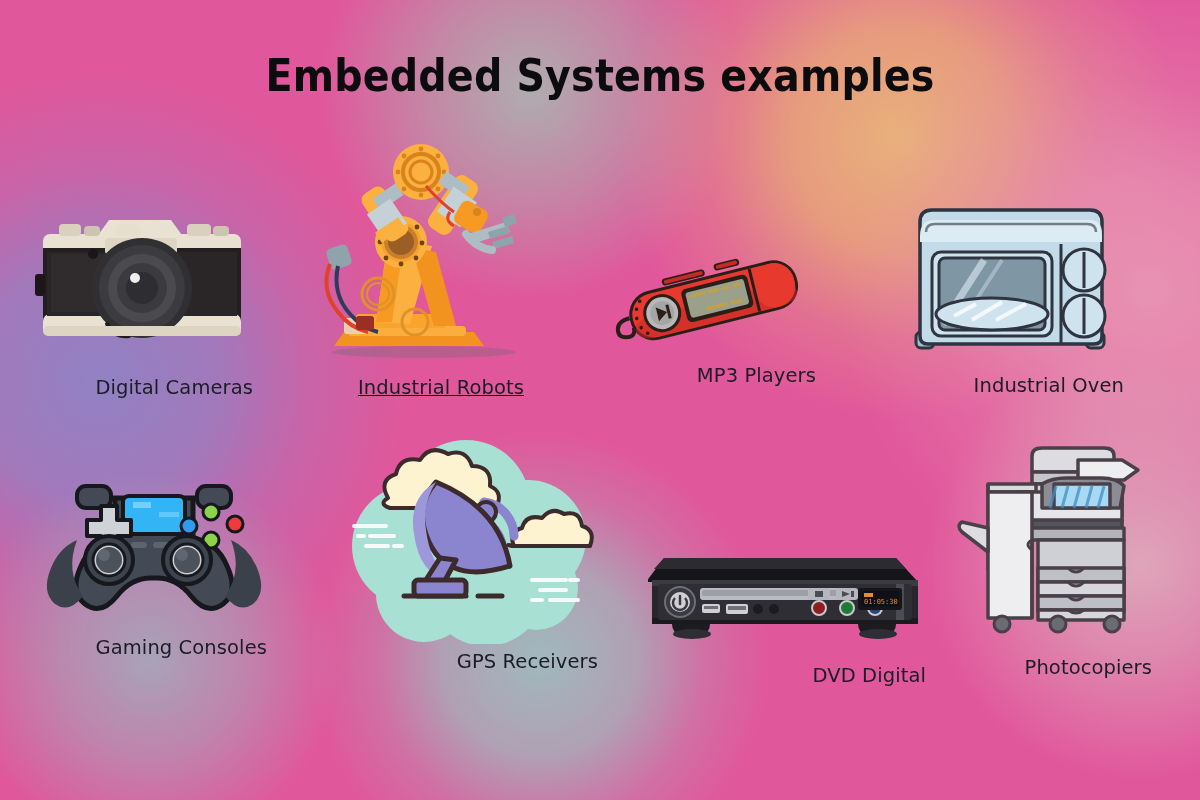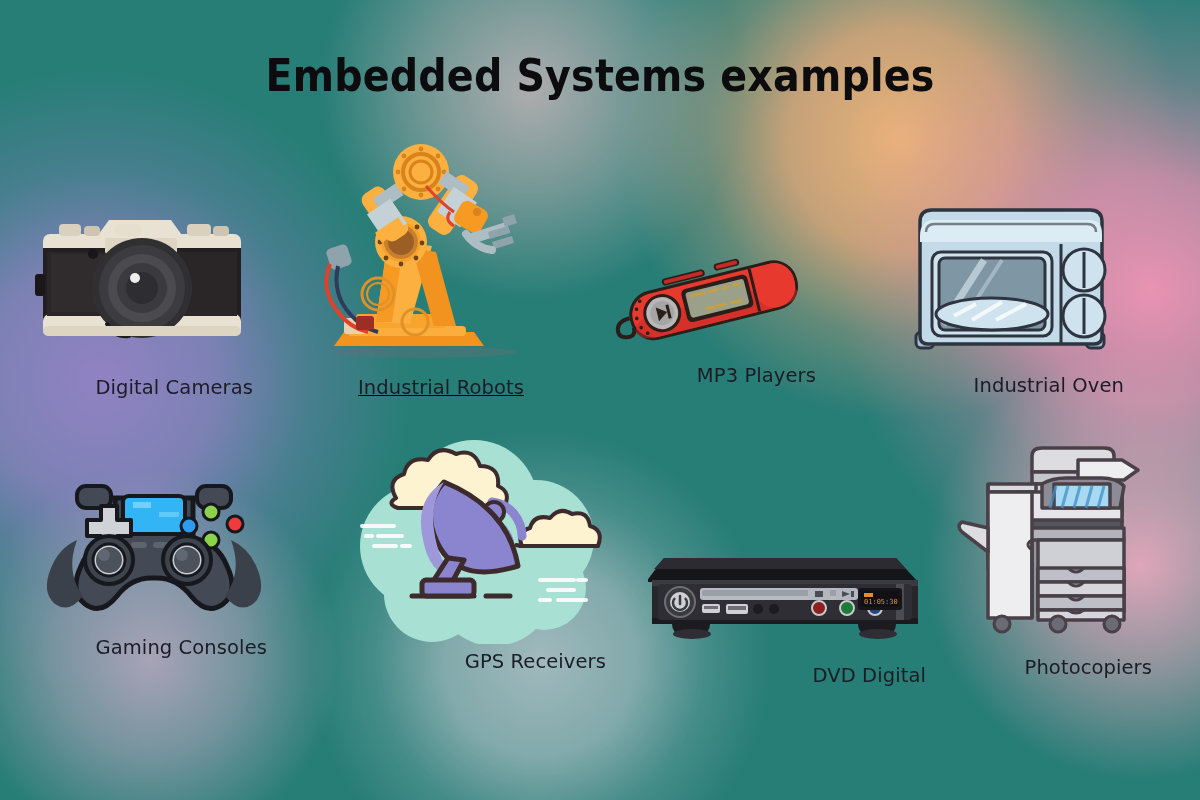--- a/index.html
+++ b/index.html
@@ -4,21 +4,21 @@
 <title>Embedded Systems examples</title>
 <style>
   html,body{margin:0;padding:0;}
   body{
     width:1200px;height:800px;overflow:hidden;
     font-family:"DejaVu Sans","Liberation Sans",sans-serif;
     background:#a6a6a9;
   }
   #poster{
     position:relative;width:1200px;height:800px;overflow:hidden;
-    background:#0f766e;
+    background:#ec4899;
   }
   
   .glow{position:absolute;border-radius:50%;pointer-events:none;}
   #glow-purple{left:-210px;top:70px;width:620px;height:620px;
     background:radial-gradient(circle closest-side,#8d7bc9 0%,rgba(141,123,201,.80) 38%,rgba(141,123,201,.30) 68%,rgba(141,123,201,0) 100%);}
   #glow-orange{left:590px;top:-140px;width:620px;height:560px;
     background:radial-gradient(circle closest-side,#f6b472 0%,rgba(244,170,112,.82) 40%,rgba(240,166,120,.32) 70%,rgba(240,166,120,0) 100%);}
   #glow-pink{left:840px;top:-40px;width:620px;height:660px;
     background:radial-gradient(circle closest-side,#f58fb4 0%,rgba(243,140,180,.78) 36%,rgba(243,140,180,.30) 68%,rgba(243,140,180,0) 100%);}
   #glow-pink2{left:880px;top:350px;width:520px;height:430px;
@@ -46,21 +46,21 @@
     font-family:"DejaVu Sans","Liberation Sans",sans-serif;
     font-size:19.5px;color:#1c1c26;white-space:nowrap;letter-spacing:.1px;
   }
 
   
   #cell-camera   {left:31px;  top:212px;}
   #cell-robot    {left:316px; top:138px;text-decoration:underline;}
   #cell-mp3      {left:606px; top:246px;}
   #cell-microwave{left:898px; top:192px;}
   #cell-gamepad  {left:41px;  top:476px;}
-  #cell-gps      {left:344px; top:438px;}
+  #cell-gps      {left:336px; top:438px;}
   #cell-dvd      {left:648px; top:544px;}
   #cell-copier   {left:946px; top:436px;}
 
   .cap-gap-a{margin-top:16px;}
   .cap-gap-b{margin-top:6px;}
 </style>
 </head>
 <body>
 
 <div id="poster">

